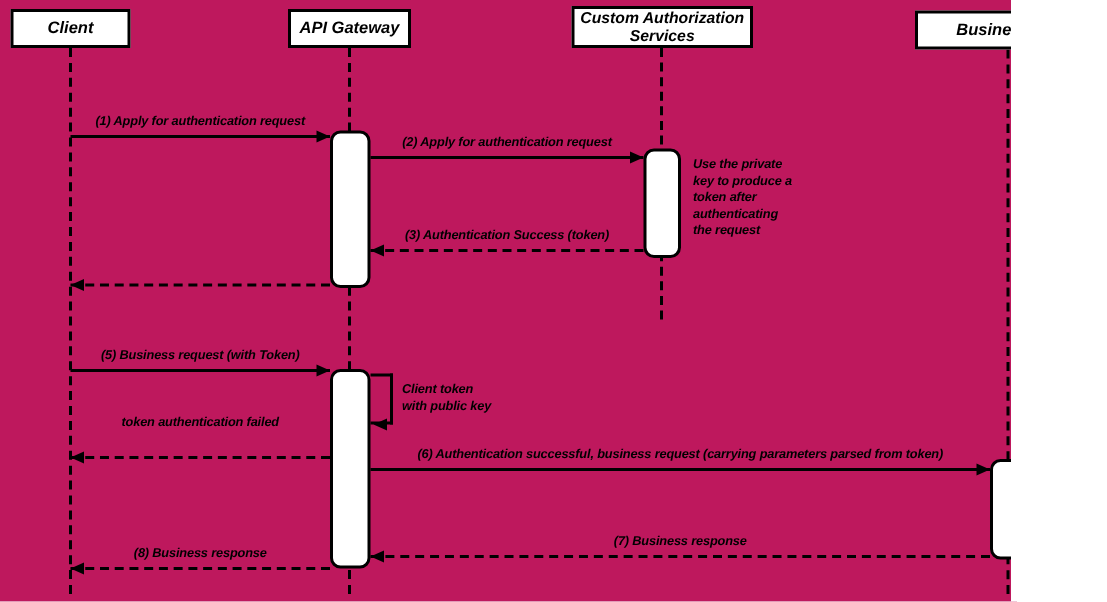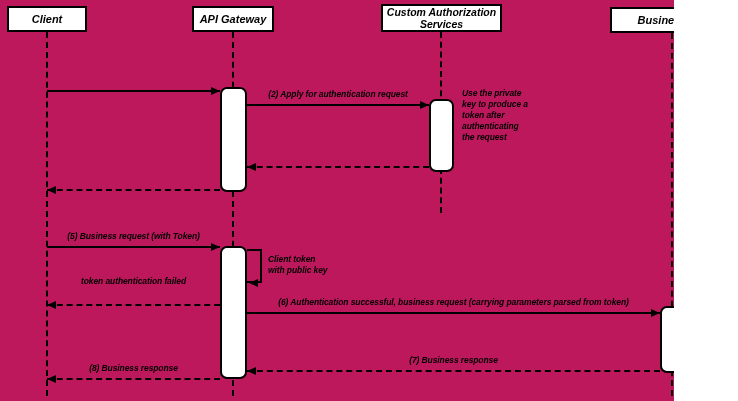--- a/index.html
+++ b/index.html
@@ -60,27 +60,29 @@
   </div>
   <div class="participant" style="left:610px;top:7px;width:125px;height:26px">
     <span>Business API</span>
   </div>
 
   <div class="activation" style="left:220px;top:87px;width:27px;height:105px"></div>
   <div class="activation" style="left:429px;top:99px;width:25px;height:73px"></div>
   <div class="activation" style="left:220px;top:246px;width:27px;height:133px"></div>
   <div class="activation" style="left:660px;top:306px;width:25px;height:67px"></div>
 
+  <div class="msg-label" style="left:47px;top:75px;width:173px">(1) Apply for authentication request</div>
   <div class="msg-line solid" style="left:47px;top:90px;width:173px"></div>
   <div class="ah right" style="left:211px;top:87px"></div>
 
   <div class="msg-label" style="left:247px;top:89px;width:182px">(2) Apply for authentication request</div>
   <div class="msg-line solid" style="left:247px;top:104px;width:182px"></div>
   <div class="ah right" style="left:420px;top:101px"></div>
 
+  <div class="msg-label" style="left:247px;top:151px;width:182px">(3) Authentication Success (token)</div>
   <div class="msg-line dashed" style="left:247px;top:166px;width:182px"></div>
   <div class="ah left" style="left:247px;top:163px"></div>
 
   <div class="msg-line dashed" style="left:47px;top:189px;width:173px"></div>
   <div class="ah left" style="left:47px;top:186px"></div>
 
   <div class="msg-label" style="left:47px;top:231px;width:173px">(5) Business request (with Token)</div>
   <div class="msg-line solid" style="left:47px;top:246px;width:173px"></div>
   <div class="ah right" style="left:211px;top:243px"></div>
 
@@ -98,19 +100,19 @@
   <div class="ah right" style="left:651px;top:309px"></div>
 
   <div class="msg-label" style="left:247px;top:355px;width:413px">(7) Business response</div>
   <div class="msg-line dashed" style="left:247px;top:370px;width:413px"></div>
   <div class="ah left" style="left:247px;top:367px"></div>
 
   <div class="msg-label" style="left:47px;top:363px;width:173px">(8) Business response</div>
   <div class="msg-line dashed" style="left:47px;top:378px;width:173px"></div>
   <div class="ah left" style="left:47px;top:375px"></div>
 
-  <div class="free-text" style="left:462px;top:88px;width:90px">Use the private
+  <div class="free-text" style="left:462px;top:104px;width:90px">Use the private
 key to produce a
 token after
 authenticating
 the request</div>
 
 </div>
 
 </body></html>

